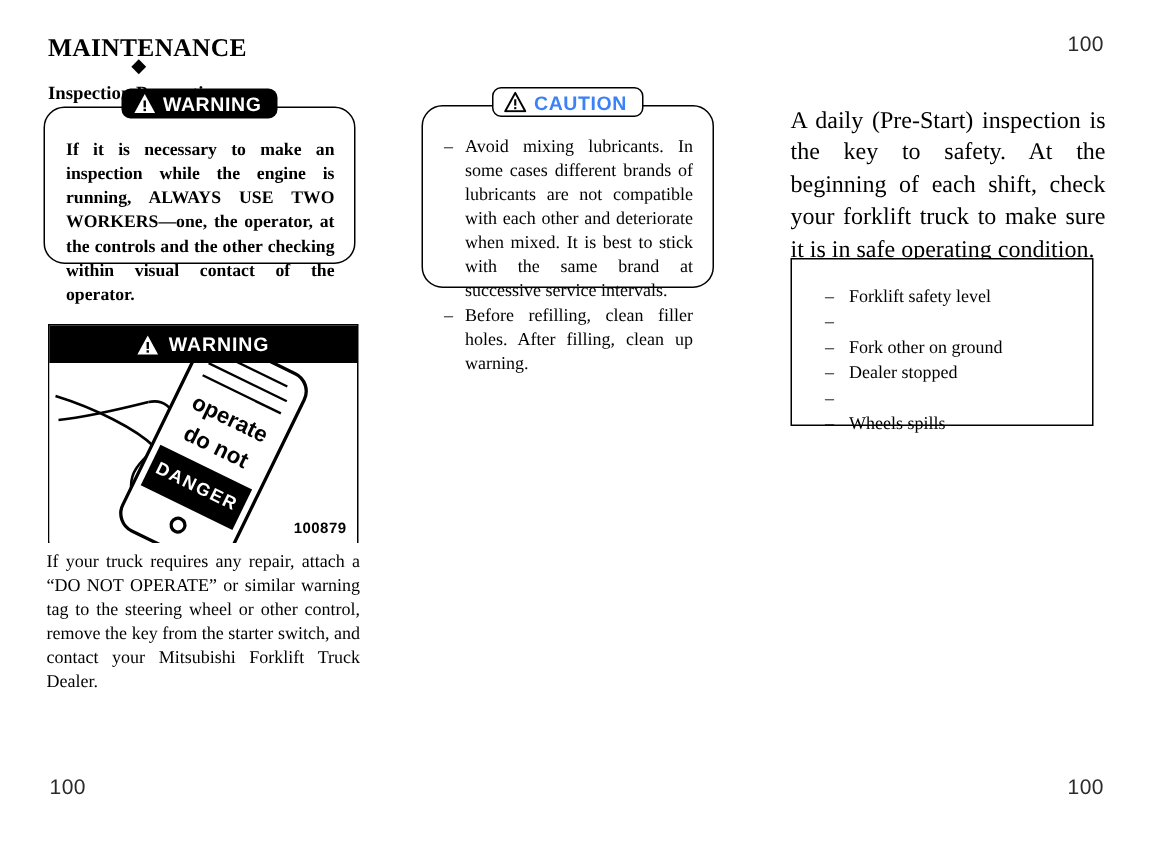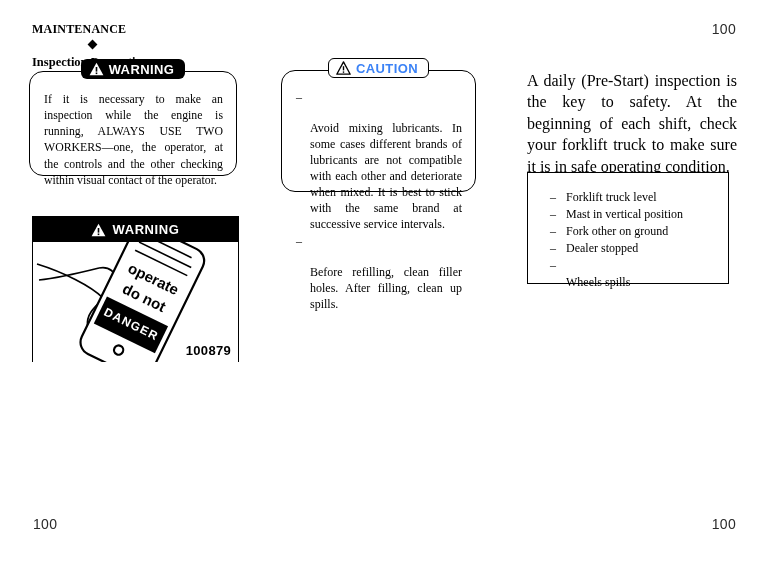--- a/index.html
+++ b/index.html
@@ -29,21 +29,21 @@
   .page-num-bl { bottom: 45px; left: 33px; }
   .page-num-br { bottom: 45px; right: 33px; }
 
   
   .doc-title {
     position: absolute;
     left: 32px;
     top: 22px;
     font-family: "Liberation Serif", serif;
     font-weight: bold;
-    font-size: 12px;
+    font-size: 17px;
     letter-spacing: 0.2px;
   }
   .section-head {
     position: absolute;
     left: 32px;
     top: 41px;
     font-family: "Liberation Serif", serif;
     font-weight: bold;
     font-size: 12.5px;
     display: flex;
@@ -104,33 +104,33 @@
   .tri { flex: none; display: block; }
 
   
   .box-body {
     padding: 19px 13px 11px 14px;
     font-size: 12px;
     line-height: 1.33;
     text-align: justify;
   }
   .box-body.warning-text {
-    font-weight: normal;
+    font-weight: bold;
     font-size: 11.8px;
     line-height: 1.37;
   }
   .dash-list { margin: 0; }
   .dash-item {
     display: flex;
     gap: 8px;
     text-align: justify;
     margin-bottom: 1px;
   }
   .dash-item .dash { flex: none; }
-  .dash-item .dash-text { flex: 1; text-align: justify; margin-top: 31px; }
+  .dash-item .dash-text { flex: 1; text-align: justify; }
 
   
   .illus-box {
     position: absolute;
     border: 1px solid #000;
     box-sizing: border-box;
     background: #fff;
   }
   .illus-head {
     background: #000;
@@ -153,21 +153,21 @@
     height: 120px;
     background: #fff;
     overflow: hidden;
   }
   .fig-num {
     position: absolute;
     right: 7px;
     bottom: 4px;
     font-family: "Liberation Sans", sans-serif;
     font-weight: bold;
-    font-size: 13px;
+    font-size: 10px;
     letter-spacing: 0.3px;
   }
 
   
   .caption {
     position: absolute;
     font-size: 12px;
     line-height: 1.33;
     text-align: justify;
   }
@@ -239,21 +239,21 @@
       </div>
     </div>
     <div class="box-body">
       <div class="dash-list">
         <div class="dash-item">
           <span class="dash">–</span>
           <span class="dash-text">Avoid mixing lubricants. In some cases different brands of lubricants are not compatible with each other and deteriorate when mixed. It is best to stick with the same brand at successive service intervals.</span>
         </div>
         <div class="dash-item">
           <span class="dash">–</span>
-          <span class="dash-text">Before refilling, clean filler holes. After filling, clean up spills.</span>
+          <span class="dash-text">Before refilling, clean filler holes. After filling, clean up warning.</span>
         </div>
       </div>
     </div>
   </div>
 
   <div class="illus-box" style="left:32px; top:216px; width:207px; height:146px;">
     <div class="illus-head">
       <svg class="tri" width="15" height="14" viewBox="0 0 15 14">
         <polygon points="7.5,0.7 14.4,13.3 0.6,13.3" fill="#ffffff"></polygon>
         <rect x="6.7" y="5.0" width="1.6" height="4.6" fill="#000000"></rect>
@@ -284,34 +284,34 @@
             <line x1="152" y1="32" x2="152" y2="90"></line>
             <line x1="161" y1="32" x2="161" y2="90"></line>
             <line x1="170" y1="36" x2="170" y2="86"></line>
           </g>
         </g>
       </svg>
       <span class="fig-num">100879</span>
     </div>
   </div>
 
+  <div class="caption" style="left:31px; top:367px; width:209px;">If your truck requires any repair, attach a “DO NOT OPERATE” or similar warning tag to the steering wheel or other control, remove the key from the starter switch, and contact your Mitsubishi Forklift Truck Dealer.</div>
 
   <div class="right-para" style="left:527px; top:70px; width:210px;">
     <p>A daily (Pre-Start) inspection is the key to safety. At the beginning of each shift, check your forklift truck to make sure it is in safe operating condition.</p>
   </div>
 
   <div class="check-box" style="left:527px; top:172px; width:202px; height:112px;">
     <div class="check-list">
       <div class="check-row">
         <span>–</span>
-        <span>Forklift truck level</span>
-      </div>
-      <div class="check-row">
-        <span>–</span>
-        <span>Mast in vertical position</span>
+        <span>Forklift safety level</span>
+      </div>
+      <div class="check-row">
+        <span>–</span>
       </div>
       <div class="check-row">
         <span>–</span>
         <span>Fork other on ground</span>
       </div>
       <div class="check-row">
         <span>–</span>
         <span>Dealer stopped</span>
       </div>
       <div class="check-row">

